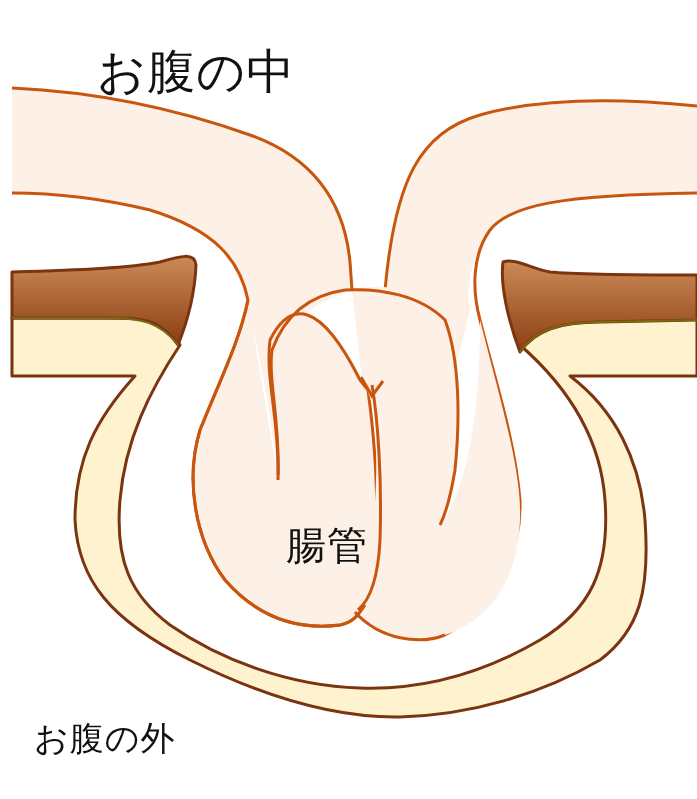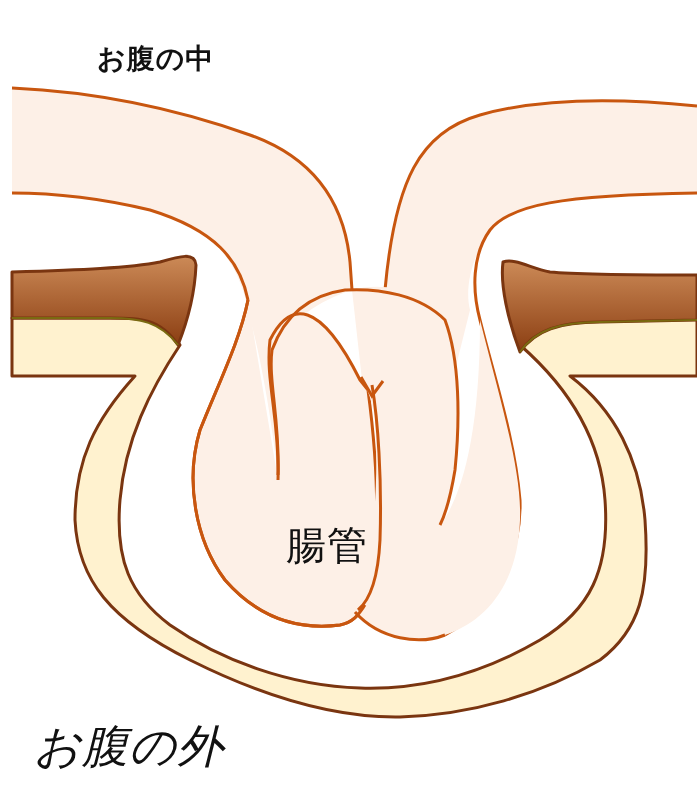--- a/index.html
+++ b/index.html
@@ -1,20 +1,20 @@
 <!DOCTYPE html>
 <html><head>
 <meta charset="utf-8">
 <style>
   html,body{margin:0;padding:0;background:#ffffff;}
   body{width:697px;height:799px;position:relative;overflow:hidden;font-family:"DejaVu Sans",sans-serif;}
   svg{position:absolute;left:0;top:0;}
   .label{position:absolute;color:#111;font-family:"DejaVu Sans",sans-serif;font-weight:300;white-space:nowrap;letter-spacing:1px;}
-  #lbl-inside{left:97px;top:40px;font-size:28px;font-weight:bold;}
-  #lbl-outside{left:34px;top:716px;font-size:46px;font-style:italic;}
+  #lbl-inside{left:97px;top:40px;font-size:48px;}
+  #lbl-outside{left:34px;top:716px;font-size:34px;}
   #lbl-intestine{left:262px;top:518px;font-size:40px;margin-left:24px;}
 </style>
 </head>
 <body>
 
 <svg width="697" height="799" viewBox="0 0 697 799">
   <defs>
     <linearGradient id="muscleGrad" x1="0" y1="0" x2="0" y2="1">
       <stop offset="0" stop-color="#cc8a57"></stop>
       <stop offset="1" stop-color="#8b3e12"></stop>

